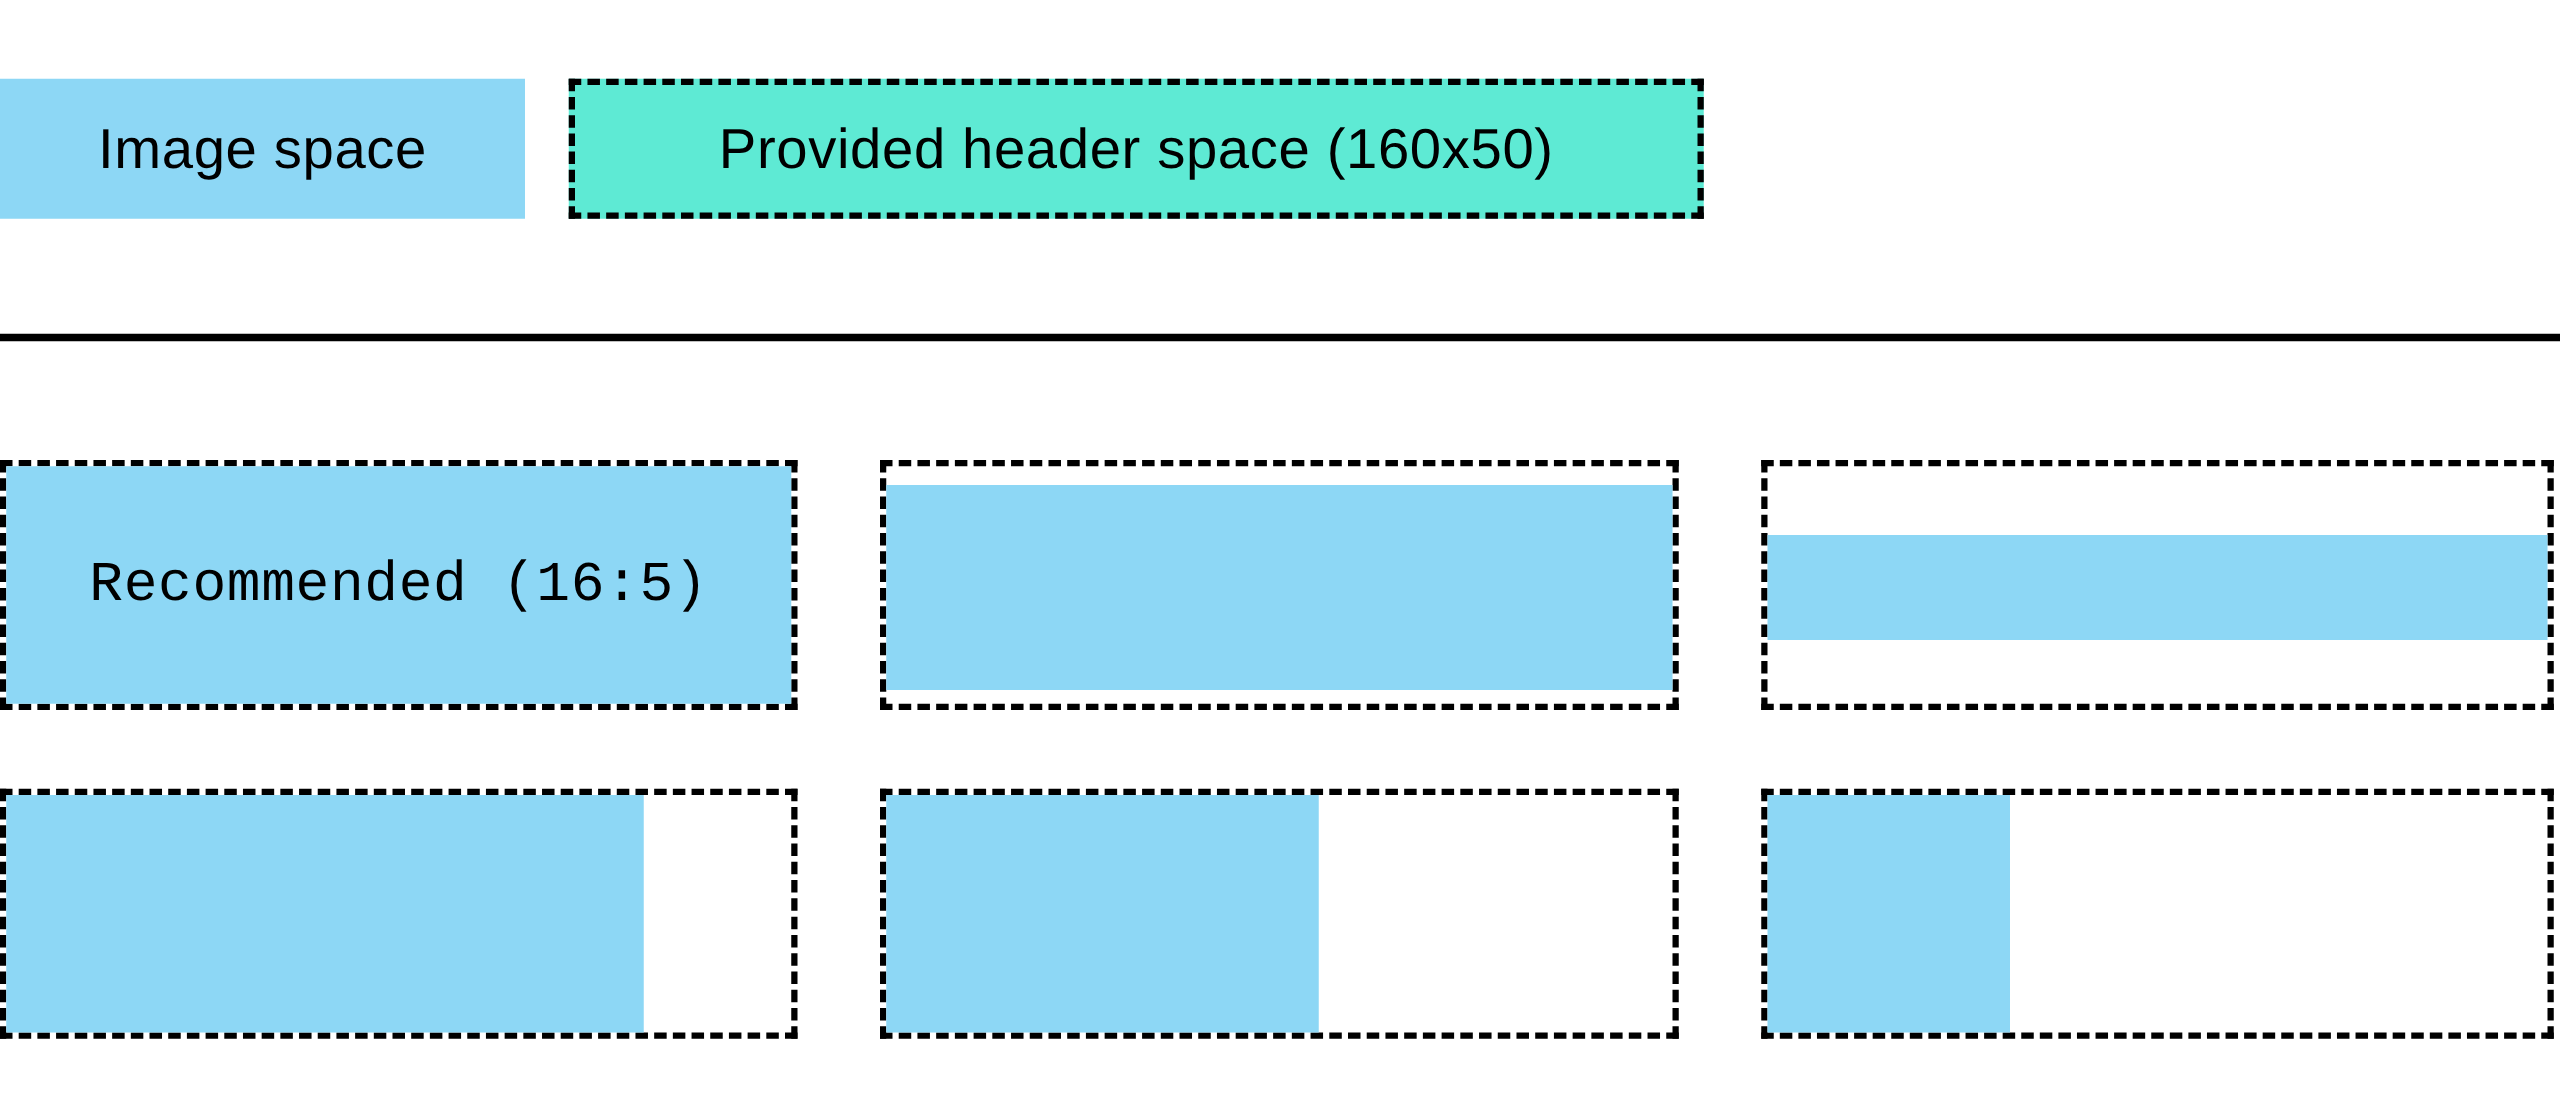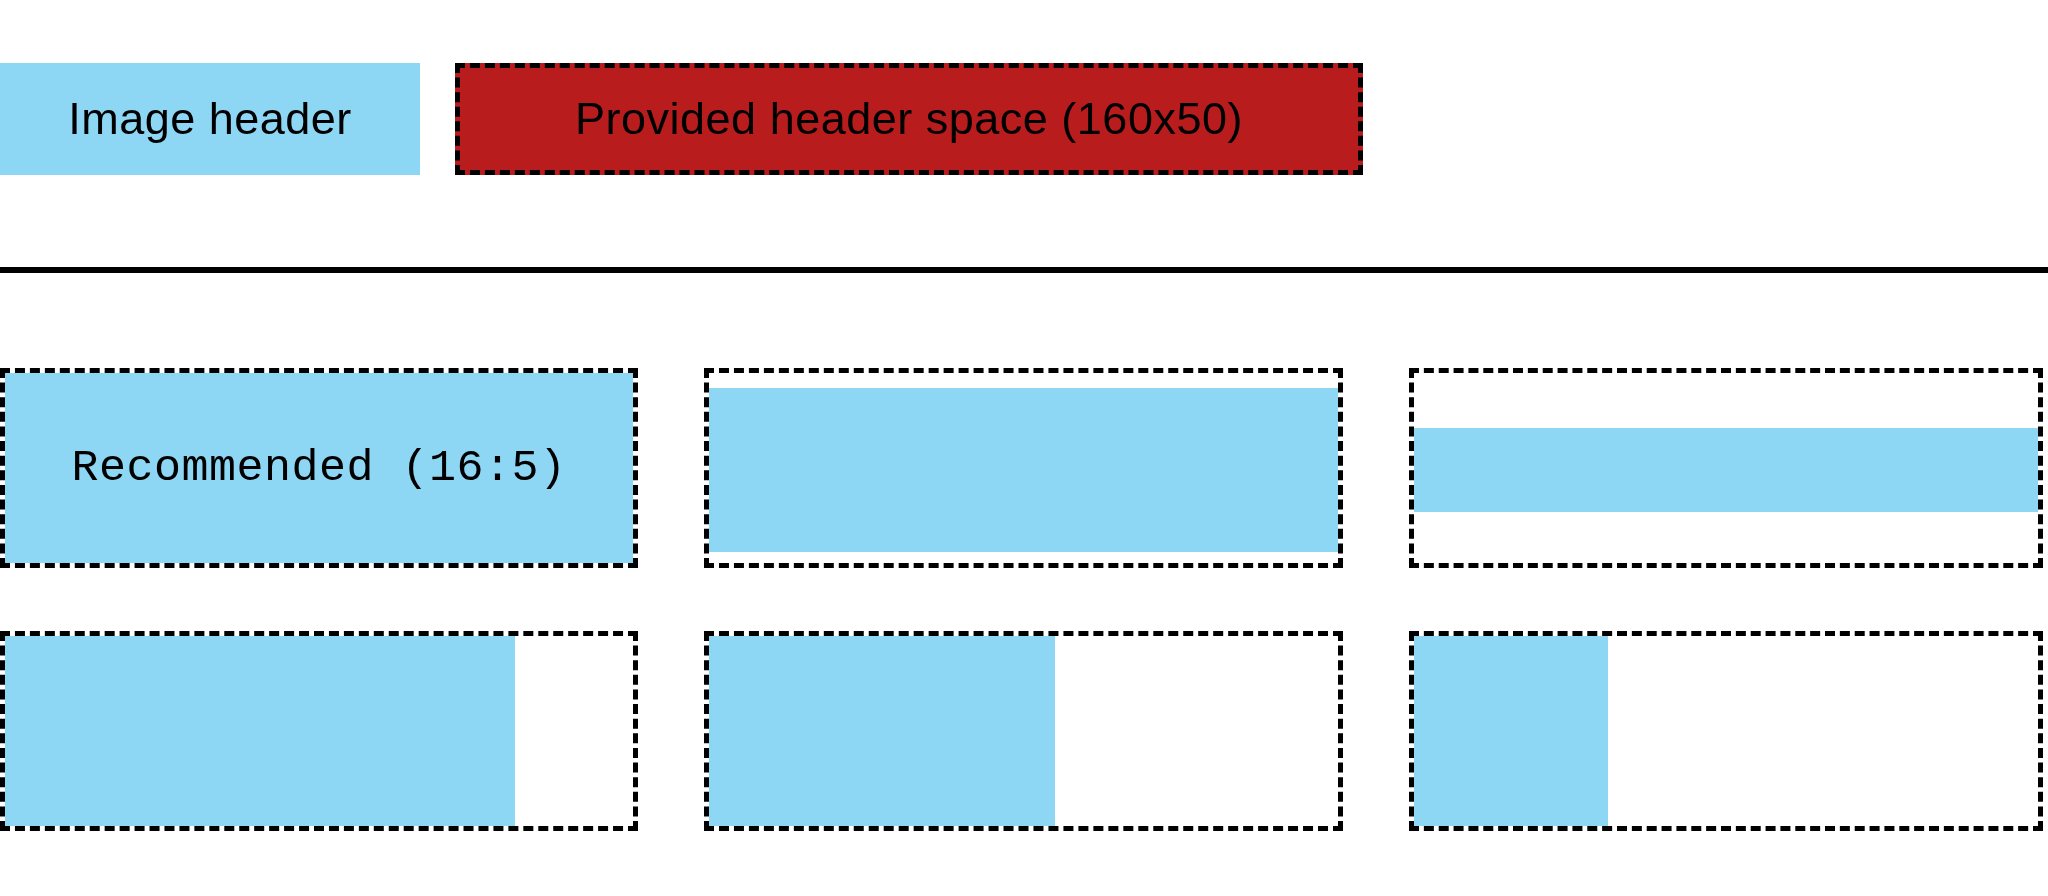--- a/index.html
+++ b/index.html
@@ -16,21 +16,21 @@
   }
 
   
   .swatch {
     position: absolute; left: 0; top: 63px; width: 420px; height: 112px;
     background: #8DD7F5;
     display: flex; align-items: center; justify-content: center;
   }
   .header-space {
     position: absolute; left: 455px; top: 63px; width: 908px; height: 112px;
-    border: 5px dashed #000; background: #b91c1c;
+    border: 5px dashed #000; background: #5eead4;
     display: flex; align-items: center; justify-content: center;
   }
 
   
   .divider {
     position: absolute; left: 0; top: 267px; width: 2048px; height: 6px;
     background: #000;
   }
 
   
@@ -60,21 +60,21 @@
   #box-d .fill { left: 0; top: 0; bottom: 0; width: 510px; }
   #box-e .fill { left: 0; top: 0; bottom: 0; width: 346px; }
   #box-f .fill { left: 0; top: 0; bottom: 0; width: 194px; }
 </style>
 </head>
 <body>
 
 <div class="canvas">
 
   <div class="swatch">
-    <span class="label">Image header</span>
+    <span class="label">Image space</span>
   </div>
 
   <div class="header-space">
     <span class="label">Provided header space (160x50)</span>
   </div>
 
   <div class="divider"></div>
 
   <div class="ex-box" id="box-a">
     <div class="fill"></div>

